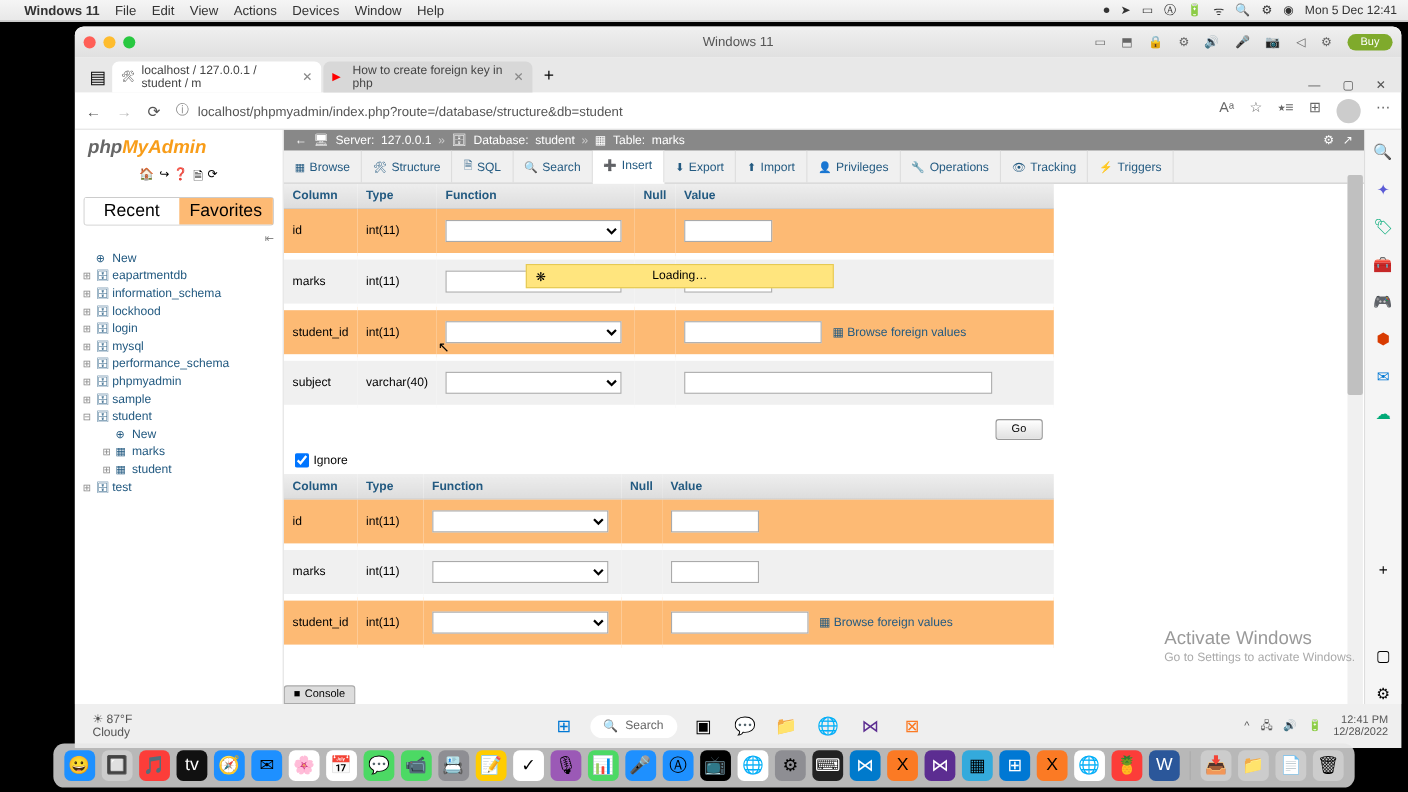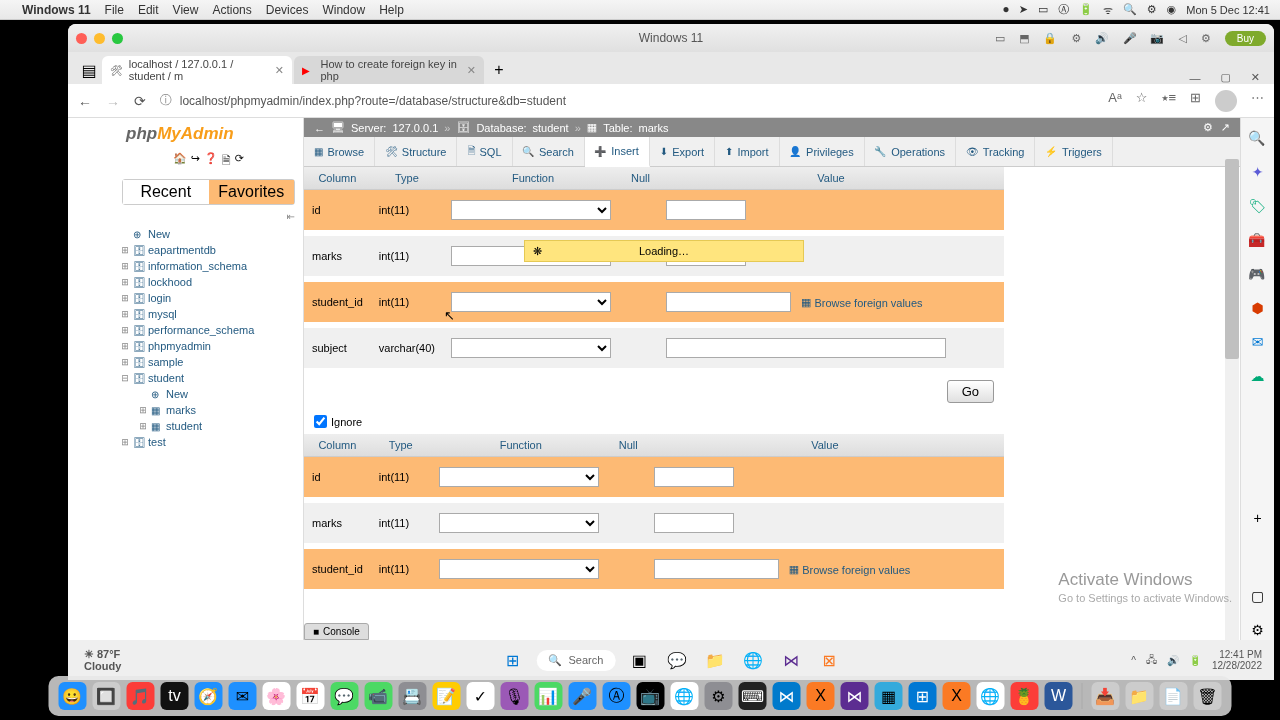--- a/index.html
+++ b/index.html
@@ -37,21 +37,21 @@
 
 .urlbar { height: 34px; display: flex; align-items: center; padding: 0 10px; gap: 14px; border-bottom: 1px solid #ddd; }
 .urlbar .navicon { color: #555; font-size: 14px; }
 .urlfield { flex: 1; display: flex; align-items: center; gap: 8px; font-size: 12px; color: #555; }
 .urlfield .urlicon { font-size: 12px; color: #888; }
 .urlbar .ricons { display: flex; gap: 14px; color: #666; font-size: 13px; }
 .urlbar .avatar { width: 22px; height: 22px; background: #ccc; border-radius: 50%; }
 
 
 .content { display: flex; height: calc(100% - 94px); }
-.sidebar { width: 190px; background: #fff; border-right: 1px solid #ddd; font-size: 12px; margin-left: 46px; }
+.sidebar { width: 190px; background: #fff; border-right: 1px solid #ddd; font-size: 12px; }
 .pma-logo { padding: 6px 12px; font-weight: bold; font-size: 17px; font-style: italic; }
 .pma-logo .p1 { color: #666; }
 .pma-logo .p2 { color: #f89d19; }
 .sidebar .iconrow { display: flex; gap: 4px; justify-content: center; padding: 2px 0; font-size: 11px; }
 .sidebar .tabs { display: flex; border: 1px solid #ccc; border-radius: 3px; margin: 6px 8px; font-size: 16px; }
 .sidebar .tabs span { flex: 1; text-align: center; padding: 3px; background: #fdba74; }
 .sidebar .tabs span.active { background: #fff; }
 .tree { padding: 4px 0 4px 6px; font-size: 11px; color: #235a81; }
 .tree-item { display: flex; align-items: center; gap: 3px; padding: 2px 0; white-space: nowrap; }
 .tree-item .exp { width: 10px; font-size: 9px; color: #888; text-align: center; }
@@ -64,31 +64,31 @@
 .breadcrumb .sep { color: #ccc; }
 .breadcrumb .bcr { margin-left: auto; display: flex; gap: 8px; }
 
 .toptabs { background: #f0f0f0; border-bottom: 1px solid #ccc; display: flex; font-size: 11px; }
 .toptabs .tt { padding: 6px 10px; display: flex; align-items: center; gap: 4px; color: #235a81; border-right: 1px solid #ddd; }
 .toptabs .tt.active { background: #fff; border-bottom: 2px solid #fff; margin-bottom: -1px; }
 .toptabs .tt .ticn { font-size: 10px; }
 
 .form-area { padding: 0 0 10px 0; }
 .ftable { width: 700px; margin: 0; font-size: 11px; border-collapse: collapse; }
-.ftable th { background: linear-gradient(#eee, #ddd); color: #235a81; text-align: center; padding: 5px 8px; font-weight: 400; border-bottom: 1px solid #ccc; }
+.ftable th { background: linear-gradient(#eee, #ddd); color: #235a81; text-align: left; padding: 5px 8px; font-weight: 700; border-bottom: 1px solid #ccc; }
 .ftable td { padding: 10px 8px; border-bottom: 6px solid #fff; background: #fdba74; vertical-align: middle; }
 .ftable tr.alt td { background: #f0f0f0; }
 .ftable select { width: 160px; height: 20px; border: 1px solid #aaa; background: #fff; font-size: 11px; }
 .ftable input[type=text] { height: 20px; border: 1px solid #aaa; padding: 0 4px; font-size: 11px; }
 .ftable input.val-sm { width: 80px; }
 .ftable input.val-md { width: 125px; }
 .ftable input.val-lg { width: 280px; }
 .browse-fk { color: #235a81; font-size: 11px; display: inline-flex; align-items: center; gap: 3px; margin-left: 10px; }
 .go-row { text-align: right; padding: 6px 10px; }
-.go-btn { background: linear-gradient(#fff,#e0e0e0); border: 1px solid #999; border-radius: 3px; padding: 3px 14px; font-size: 13px; }
+.go-btn { background: linear-gradient(#fff,#e0e0e0); border: 1px solid #999; border-radius: 3px; padding: 3px 14px; font-size: 10px; }
 .ignore-row { padding: 6px 10px; font-size: 11px; display: flex; align-items: center; gap: 4px; }
 
 .loading { position: absolute; top: 122px; left: 220px; width: 280px; background: #ffe57e; border: 1px solid #e5c954; padding: 4px 10px; font-size: 11px; text-align: center; z-index: 50; }
 .loading .spin { position: absolute; left: 8px; }
 
 .cursor { position: absolute; top: 190px; left: 140px; font-size: 13px; z-index: 51; }
 
 .console-tab { position: absolute; bottom: 0; left: 0; background: #ddd; border: 1px solid #aaa; border-radius: 3px 3px 0 0; padding: 2px 8px; font-size: 10px; display: flex; align-items: center; gap: 4px; }
 
 .edge-sidebar { width: 34px; background: #f5f5f5; border-left: 1px solid #ddd; display: flex; flex-direction: column; align-items: center; gap: 14px; padding-top: 10px; font-size: 14px; }
@@ -96,21 +96,21 @@
 
 .vscroll { position: absolute; right: 35px; top: 115px; bottom: 0; width: 14px; background: #f0f0f0; }
 .vscroll .thumb { position: absolute; top: 20px; width: 100%; height: 200px; background: #c0c0c0; border-radius: 2px; }
 
 
 .activate { position: absolute; top: 570px; right: 48px; text-align: left; color: #aaa; font-size: 11px; z-index: 60; }
 .activate .big { font-size: 17px; color: #999; margin-bottom: 2px; }
 
 
 .wintask { position: absolute; left: 68px; right: 6px; top: 640px; height: 40px; background: #efefef; display: flex; align-items: center; font-size: 11px; }
-.wintask .weather { display: flex; flex-direction: column; justify-content: center; padding-left: 16px; line-height: 12px; color: #555; font-weight: bold; }
+.wintask .weather { display: flex; flex-direction: column; justify-content: center; padding-left: 16px; line-height: 12px; color: #555; }
 .wintask .center { position: absolute; left: 50%; transform: translateX(-50%); display: flex; gap: 10px; align-items: center; }
 .wintask .center .wicn { width: 28px; height: 28px; display: flex; align-items: center; justify-content: center; font-size: 16px; }
 .wintask .search { display: flex; align-items: center; gap: 6px; background: #fff; border-radius: 14px; padding: 4px 12px; font-size: 11px; color: #666; }
 .wintask .tray { margin-left: auto; display: flex; gap: 10px; align-items: center; padding-right: 12px; font-size: 10px; color: #555; }
 .wintask .clock { display: flex; flex-direction: column; align-items: flex-end; line-height: 11px; }
 
 
 .dock { position: absolute; bottom: 4px; left: 50%; transform: translateX(-50%); height: 40px; background: rgba(230,230,230,0.8); border-radius: 10px; display: flex; align-items: center; gap: 6px; padding: 0 10px; }
 .dock .dicn { width: 28px; height: 28px; border-radius: 6px; display: flex; align-items: center; justify-content: center; font-size: 16px; }
 .dock .sep { width: 1px; height: 26px; background: #aaa; margin: 0 3px; }

